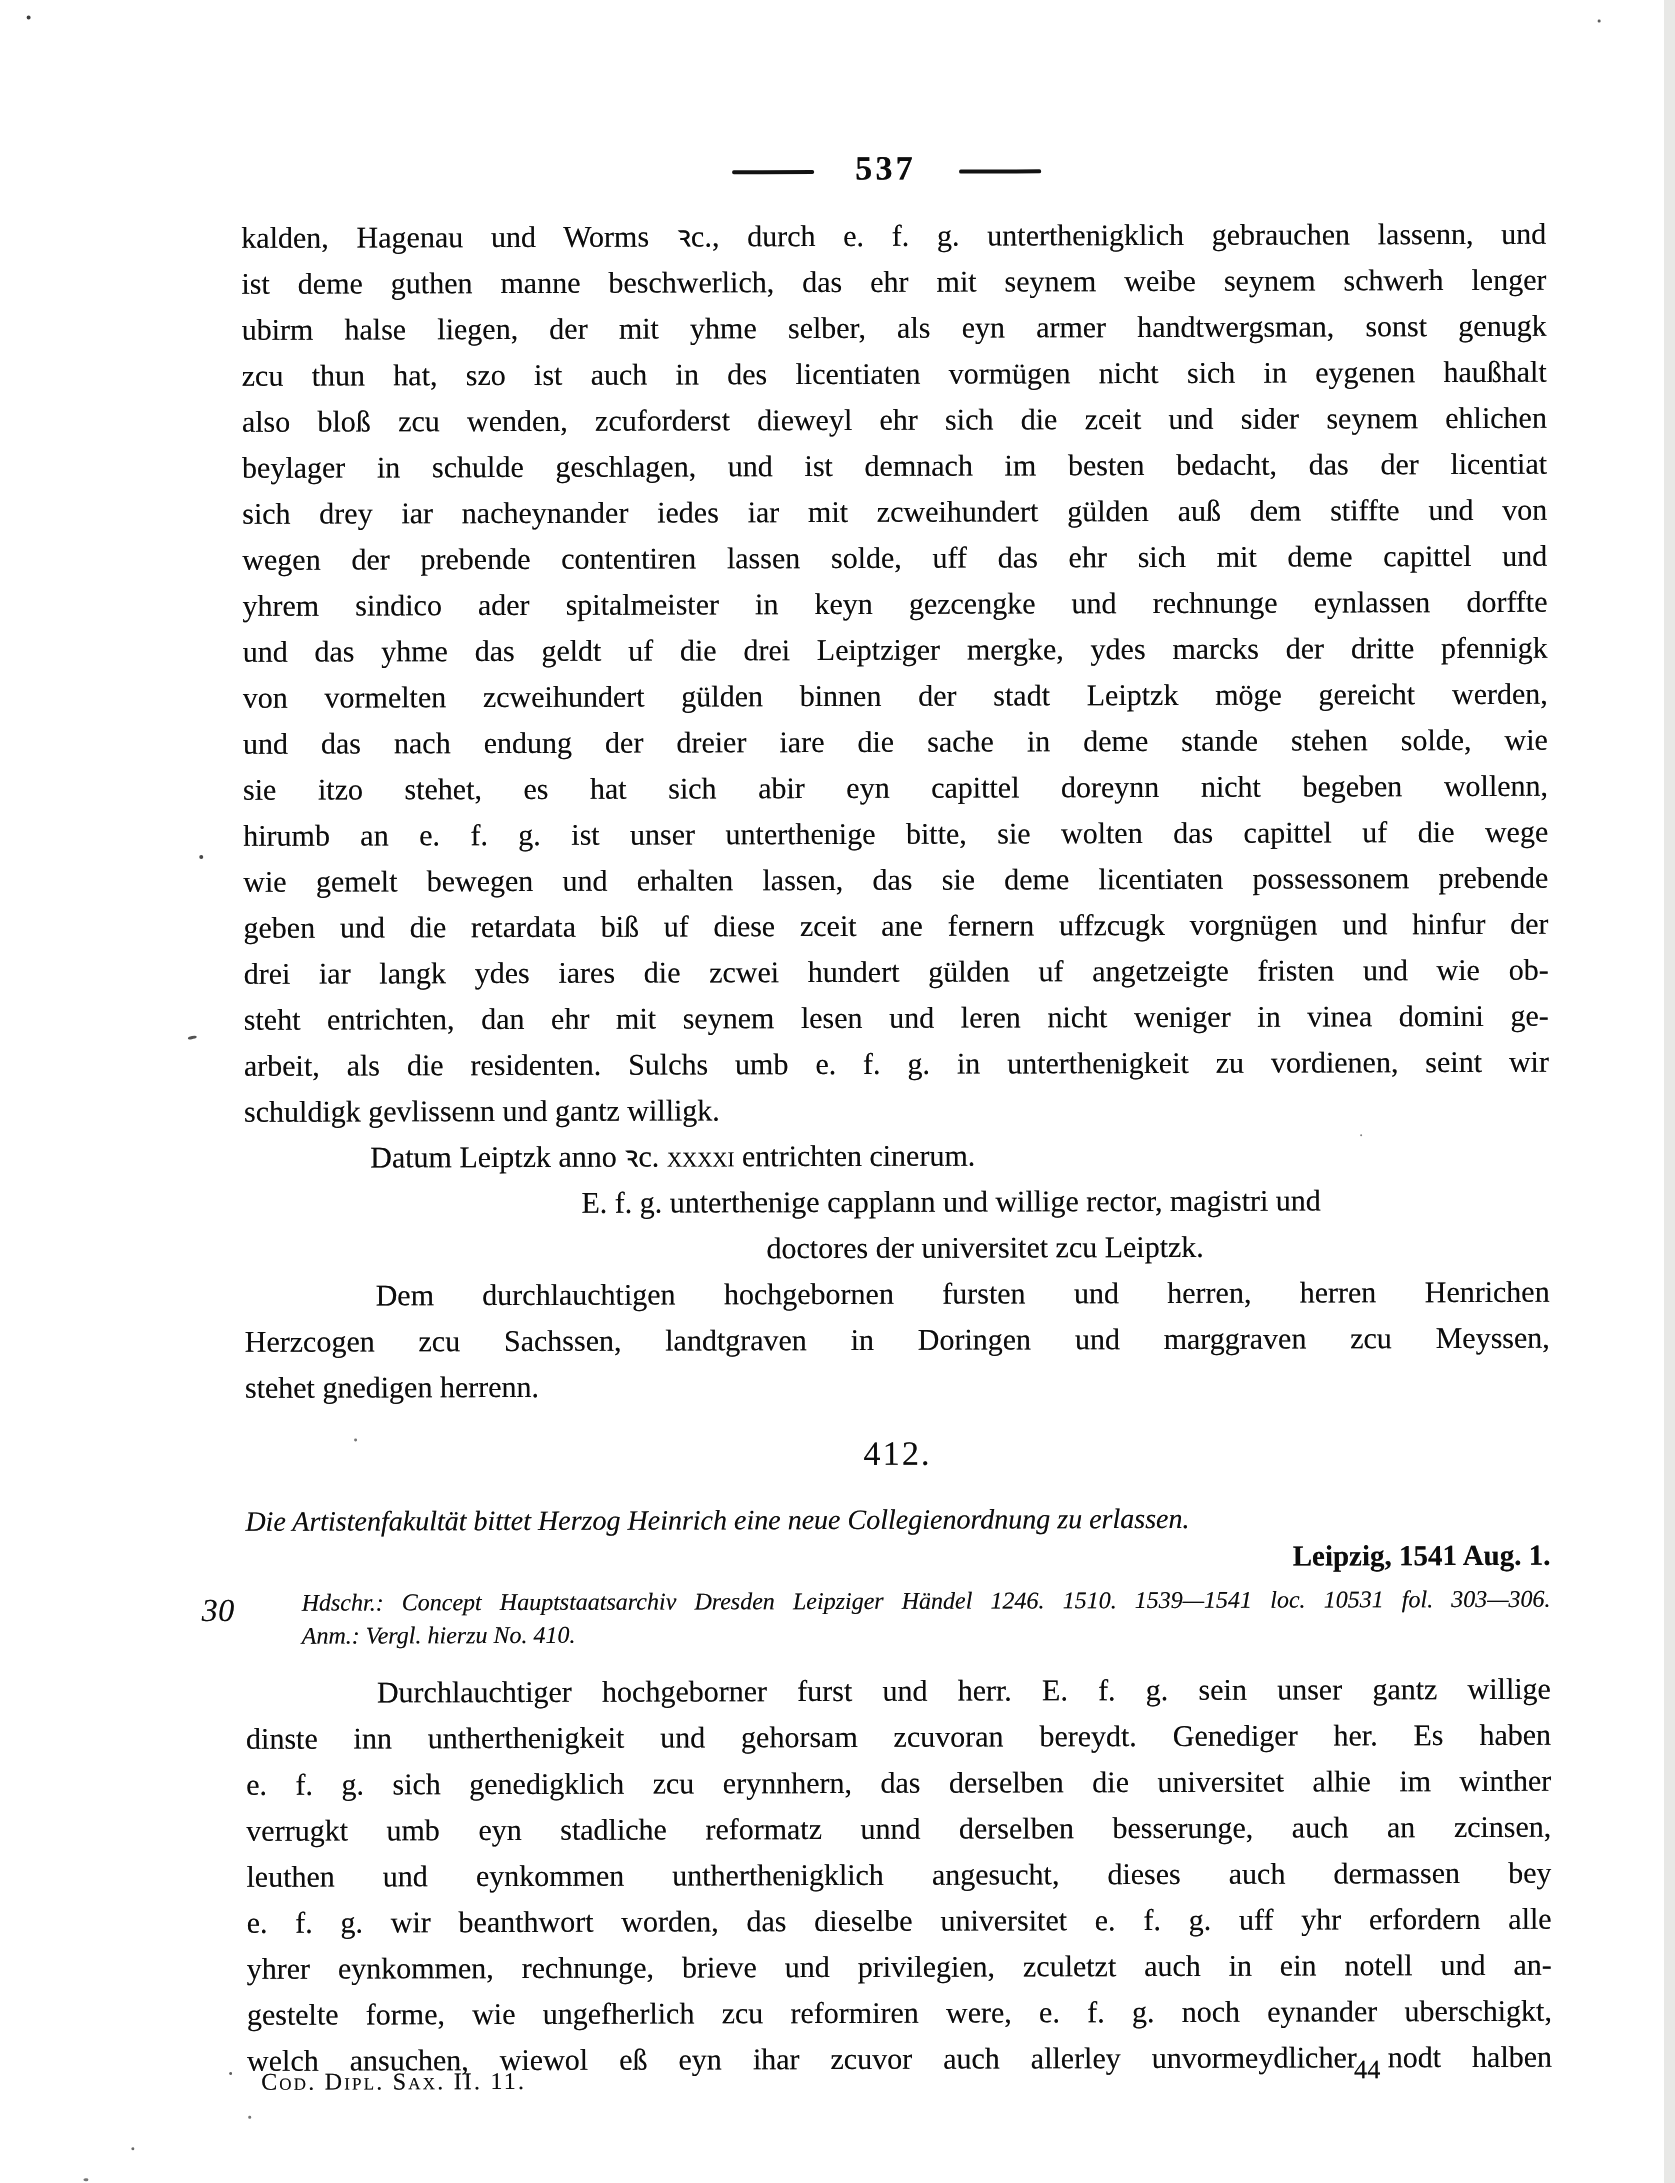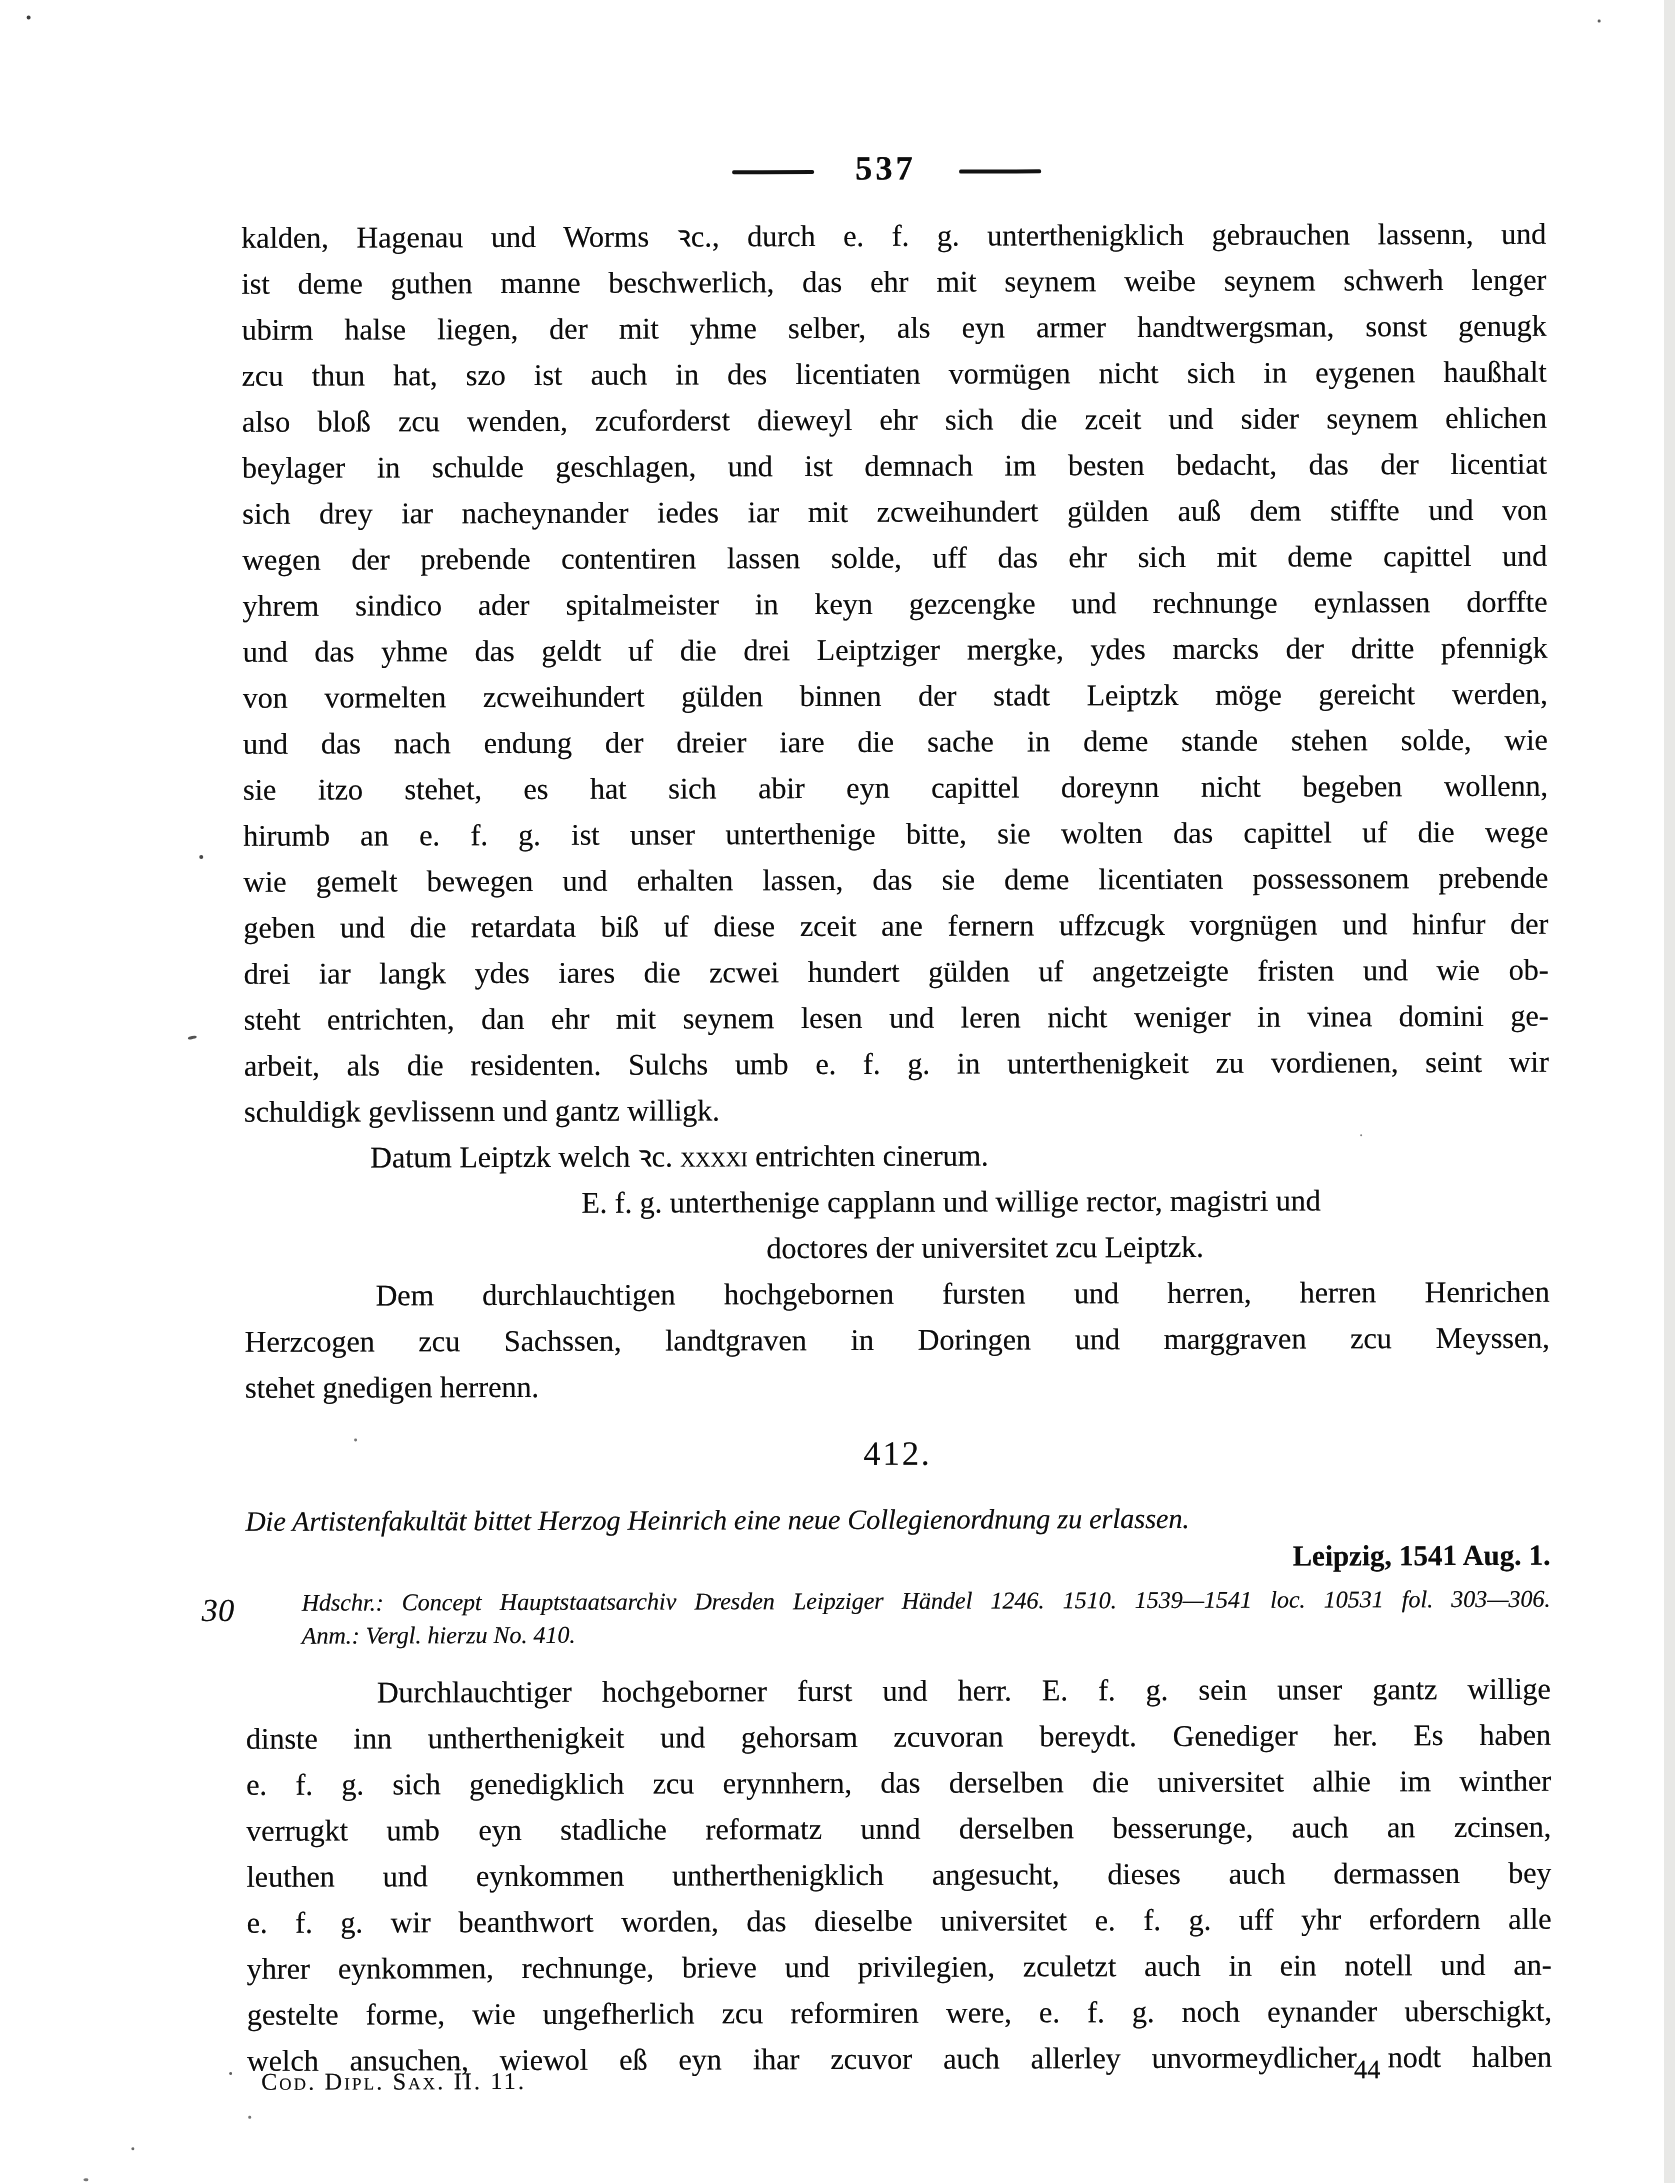--- a/index.html
+++ b/index.html
@@ -104,21 +104,21 @@
           <div class="line"><span>hirumb an e. f. g. ist unser unterthenige bitte, sie wolten das capittel uf die wege</span></div>
           <div class="line"><span>wie gemelt bewegen und erhalten lassen, das sie deme licentiaten possessonem prebende</span></div>
           <div class="line"><span>geben und die retardata biß uf diese zceit ane fernern uffzcugk vorgnügen und hinfur der</span></div>
           <div class="line"><span>drei iar langk ydes iares die zcwei hundert gülden uf angetzeigte fristen und wie ob-</span></div>
           <div class="line"><span>steht entrichten, dan ehr mit seynem lesen und leren nicht weniger in vinea domini ge-</span></div>
           <div class="line"><span>arbeit, als die residenten.  Sulchs umb e. f. g. in unterthenigkeit zu vordienen, seint wir</span></div>
           <div class="line nj"><span>schuldigk gevlissenn und gantz willigk.</span></div>
         </div>
 
       <div class="line ind-datum nj">
-        <span>Datum Leiptzk welch ꝛc. </span><span class="smallcaps">xxxxi</span><span> entrichten cinerum.</span>
+        <span>Datum Leiptzk anno ꝛc. </span><span class="smallcaps">xxxxi</span><span> entrichten cinerum.</span>
       </div>
 
       <div>
           <div class="line ind-sig nj"><span>E. f. g. unterthenige capplann und willige rector, magistri und</span></div>
           <div class="line ind-doc nj"><span>doctores der universitet zcu Leiptzk.</span></div>
           <div class="line ind-par"><span>Dem durchlauchtigen hochgebornen fursten und herren, herren Henrichen</span></div>
           <div class="line"><span>Herzcogen zcu Sachssen, landtgraven in Doringen und marggraven zcu Meyssen,</span></div>
           <div class="line nj"><span>stehet gnedigen herrenn.</span></div>
         </div>
 

